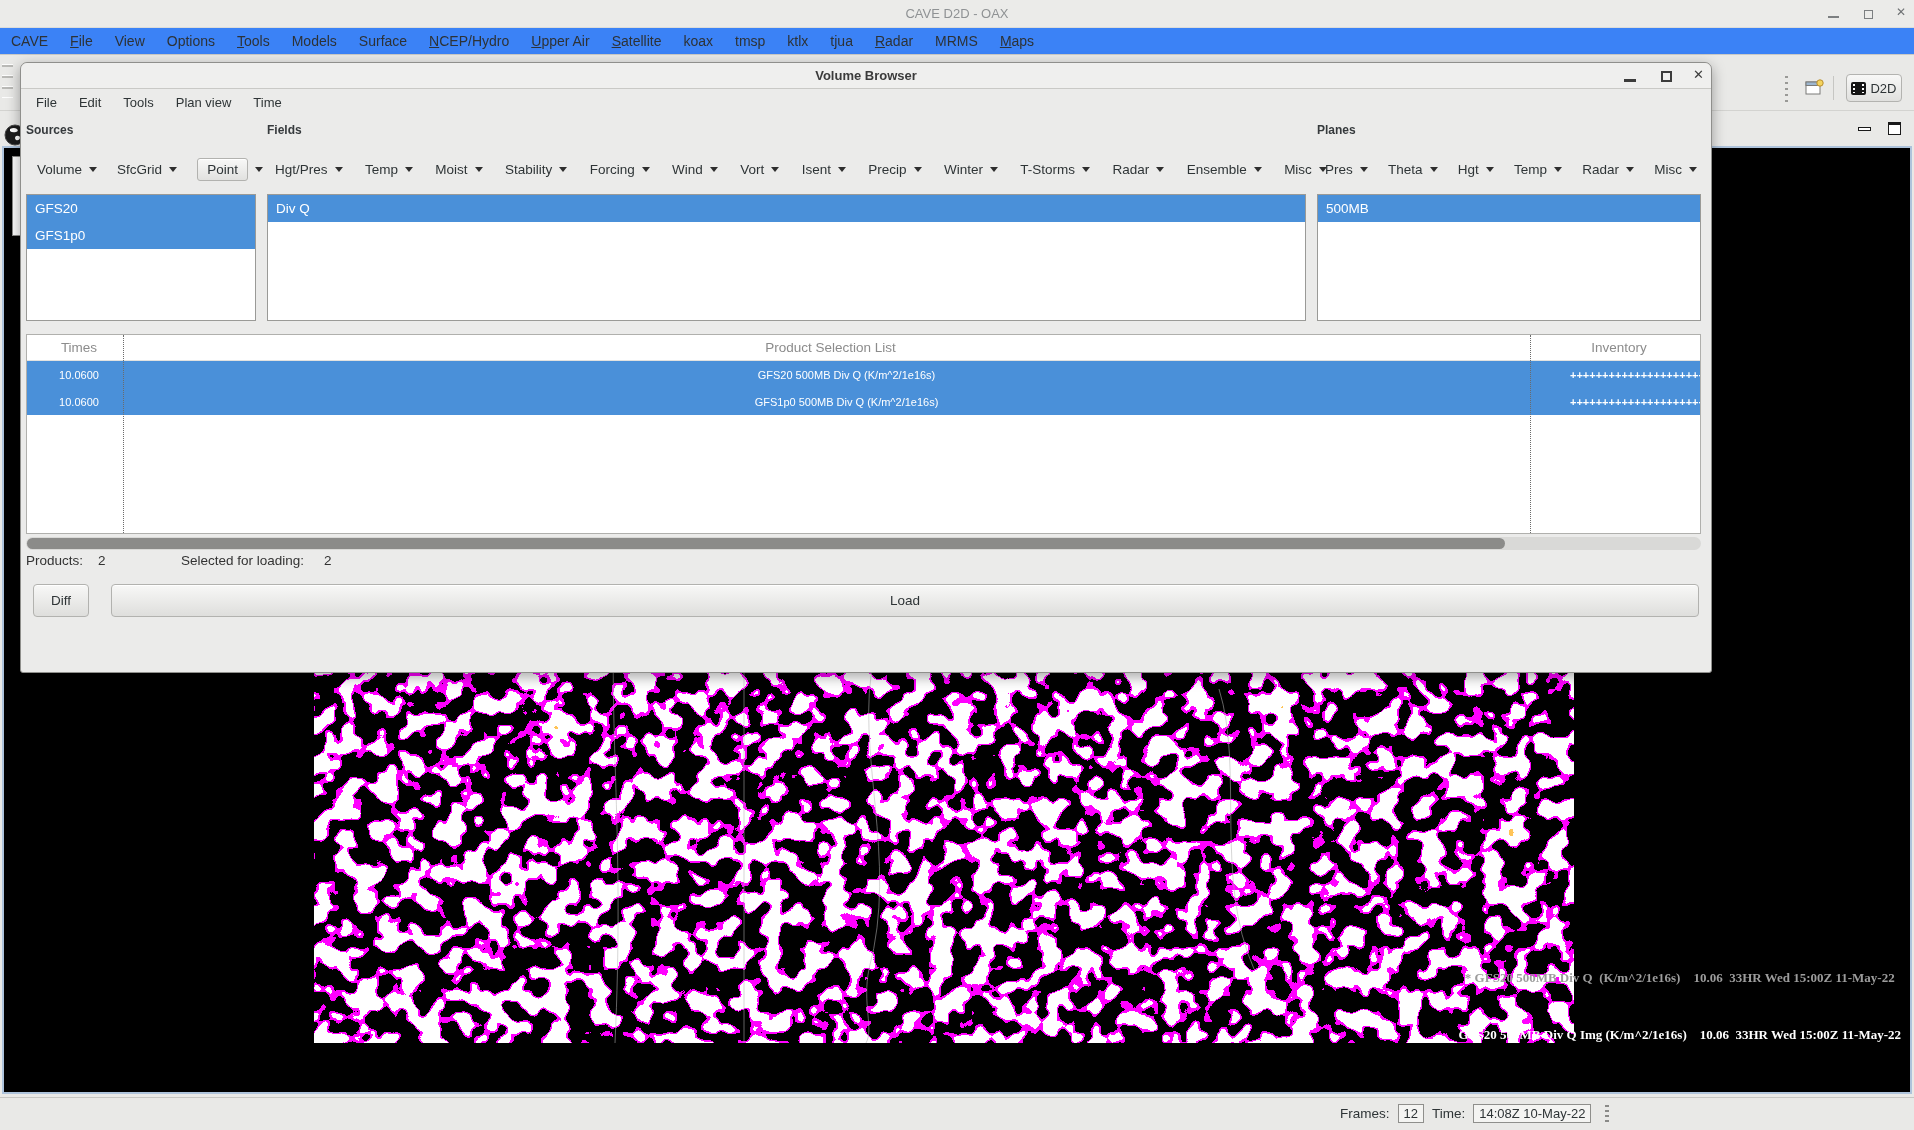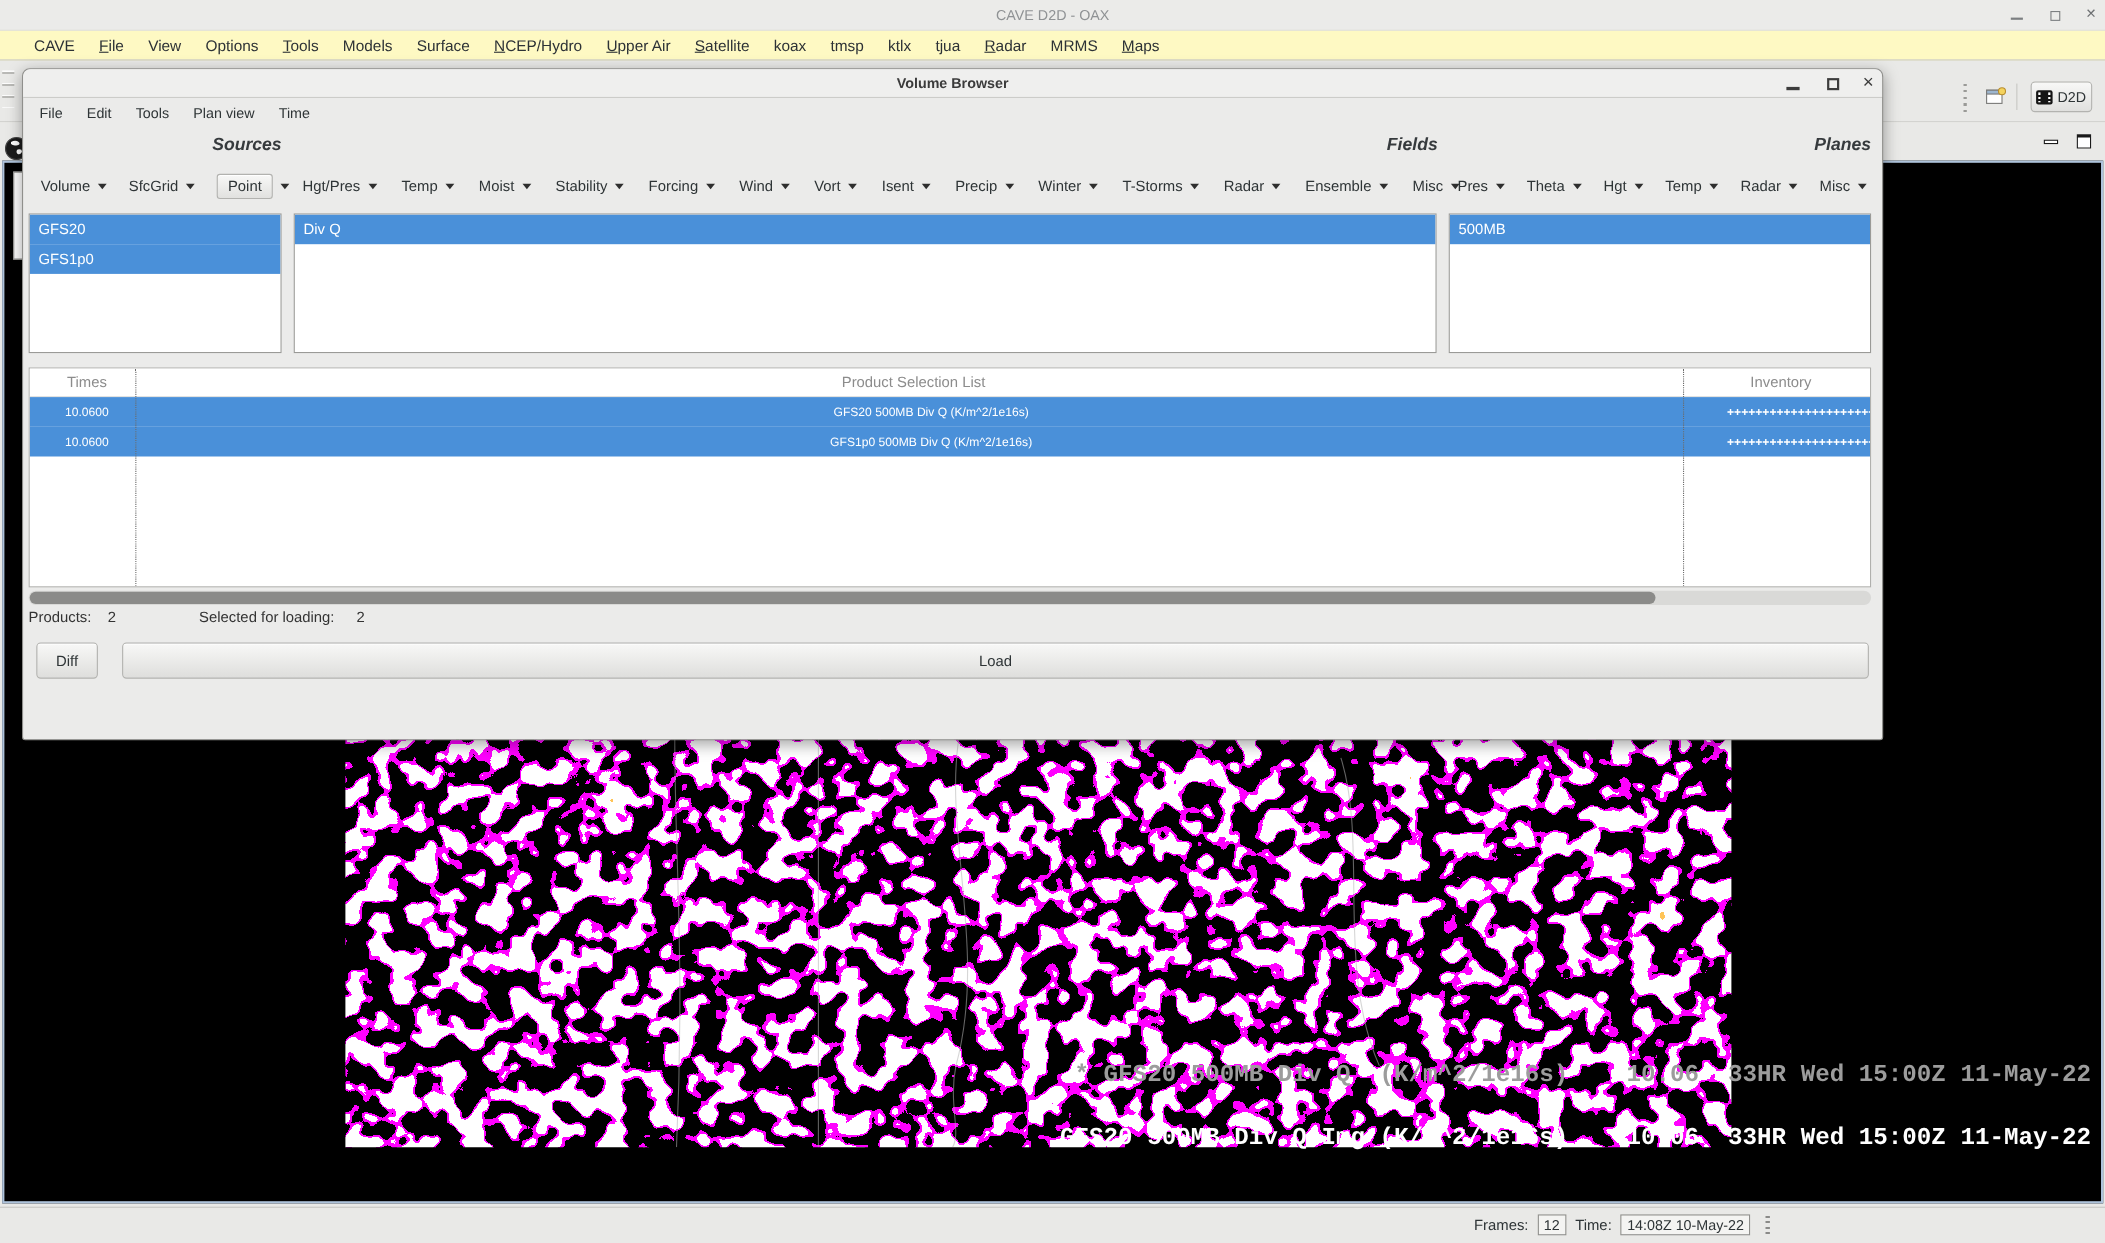--- a/index.html
+++ b/index.html
@@ -16,22 +16,22 @@
     background:#ebebe9; border-bottom:1px solid #dcdcda; }
   .titlebar .title { position:absolute; left:0; right:0; top:6px; text-align:center;
     color:#8f9294; font-size:13px; }
   .winbtn { position:absolute; top:9px; cursor:default; }
   .wb-min { left:1828px; width:11px; height:2px; background:#7c7f81; top:16px; }
   .wb-max { left:1864px; width:9px; height:9px; border:1.5px solid #7c7f81; top:10px; }
   .wb-close { left:1896px; top:5px; color:#6e7173; font-size:12px; font-weight:bold; }
 
   
   .menubar { position:absolute; left:0; top:28px; right:0; height:27px;
-    background:#fef9c3; border-bottom:1px solid #c9c9c6; display:flex; align-items:center;
-    padding-left:20px; font-size:14px; color:#2d3236; }
+    background:#3b82f6; border-bottom:1px solid #c9c9c6; display:flex; align-items:center;
+    padding-left:0; font-size:14px; color:#2d3236; }
   .menubar .mi { padding:4px 11px; display:inline-block; }
   .mn::first-letter { text-decoration:underline; }
 
   
   .tb-grip-left { position:absolute; left:2px; top:64px; width:11px; height:34px;
     background:repeating-linear-gradient(#fdfdfd 0 1px,#b9b9b6 1px 3px,#e9e9e7 3px 11px); }
   .tb-right { position:absolute; left:1780px; top:60px; width:134px; height:50px; }
   .tb-grip-v { position:absolute; left:5px; top:16px; width:3px; height:26px;
     background:repeating-linear-gradient(#9a9a97 0 2px,transparent 2px 6px); }
   .tb-sep { position:absolute; left:53px; top:16px; width:1px; height:24px; background:#c6c6c3; }
@@ -51,42 +51,42 @@
 
   .ed-minmax { position:absolute; top:118px; left:1850px; width:60px; height:24px; }
   .ed-min { position:absolute; left:8px; top:9px; width:13px; height:4px; border:1px solid #1a1a1a; background:#fff; }
   .ed-max { position:absolute; left:38px; top:4px; width:13px; height:13px; border:1px solid #1a1a1a; border-top:3px solid #1a1a1a; background:#fff; }
 
   
   .editor { position:absolute; left:2px; top:146px; width:1910px; height:948px;
     border:2px solid #aec3db; background:#000; }
   .side-sliver { position:absolute; left:8px; top:8px; width:12px; height:80px; background:#fdfdfd; border:1px solid #8a8a88; }
   .map-noise { position:absolute; left:310px; top:481px; width:1260px; height:414px; }
-  .legend { position:absolute; right:9px; bottom:10px; text-align:right;
-    font-family:Liberation Mono, monospace; font-size:22px; font-weight:bold;
+  .legend { position:absolute; right:9px; bottom:10px; text-align:center;
+    font-family:Liberation Serif, serif; font-size:13px; font-weight:bold;
     white-space:pre; line-height:19px; }
   .legend .l1 { color:#9c9c9c; }
   .legend .l2 { color:#ffffff; }
 
   
   .vb { position:absolute; left:20px; top:62px; width:1692px; height:611px;
     background:#ebebea; border:1px solid #8f8f8c; border-radius:7px 7px 3px 3px;
     box-shadow:0 4px 14px rgba(0,0,0,.35); }
   .vb-titlebar { position:absolute; left:0; right:0; top:0; height:26px;
     border-bottom:1px solid #c9c9c6; border-radius:7px 7px 0 0; background:#efefee; }
   .vb-title { position:absolute; left:0; right:0; top:5px; text-align:center;
     font-weight:bold; color:#3b3b3b; font-size:13px; }
   .vb-btn { position:absolute; top:0; }
   .vb-min { left:1295px; top:16px; width:12px; height:2.5px; background:#3c3c3c; }
   .vb-max { left:1324px; top:8px; width:11px; height:11px; border:2px solid #3c3c3c; }
   .vb-close { left:1352px; top:4px; color:#3c3c3c; font-weight:bold; font-size:13px; }
   .vb-menu { position:absolute; left:4px; top:27px; height:24px; display:flex; align-items:center; font-size:13px; }
   .vb-menu .mi { padding:4px 11px; }
-  .sec-hdr { position:absolute; top:60px; height:18px; text-align:right;
-    font-weight:bold; font-style:italic; font-size:16px; color:#363a3d; }
+  .sec-hdr { position:absolute; top:60px; height:18px; text-align:left;
+    font-weight:bold; font-size:12px; color:#363a3d; }
   .sh-sources { left:5px;   width:230px; }
   .sh-fields  { left:246px; width:1040px; }
   .sh-planes  { left:1296px;width:384px; }
   .ddl-row { position:absolute; top:92px; height:28px; display:flex; align-items:center; }
   .ddl-sources { left:16px;  width:226px; justify-content:space-between; }
   .ddl-fields  { left:254px; width:1052px; justify-content:space-between; }
   .ddl-planes  { left:1304px;width:372px; justify-content:space-between; }
   .ddl { display:flex; align-items:center; color:#2e3436; font-size:13.5px; }
   .arr { width:0; height:0; border-left:4.5px solid transparent; border-right:4.5px solid transparent;
     border-top:5.5px solid #2e2e2e; margin-left:7px; display:inline-block; }

